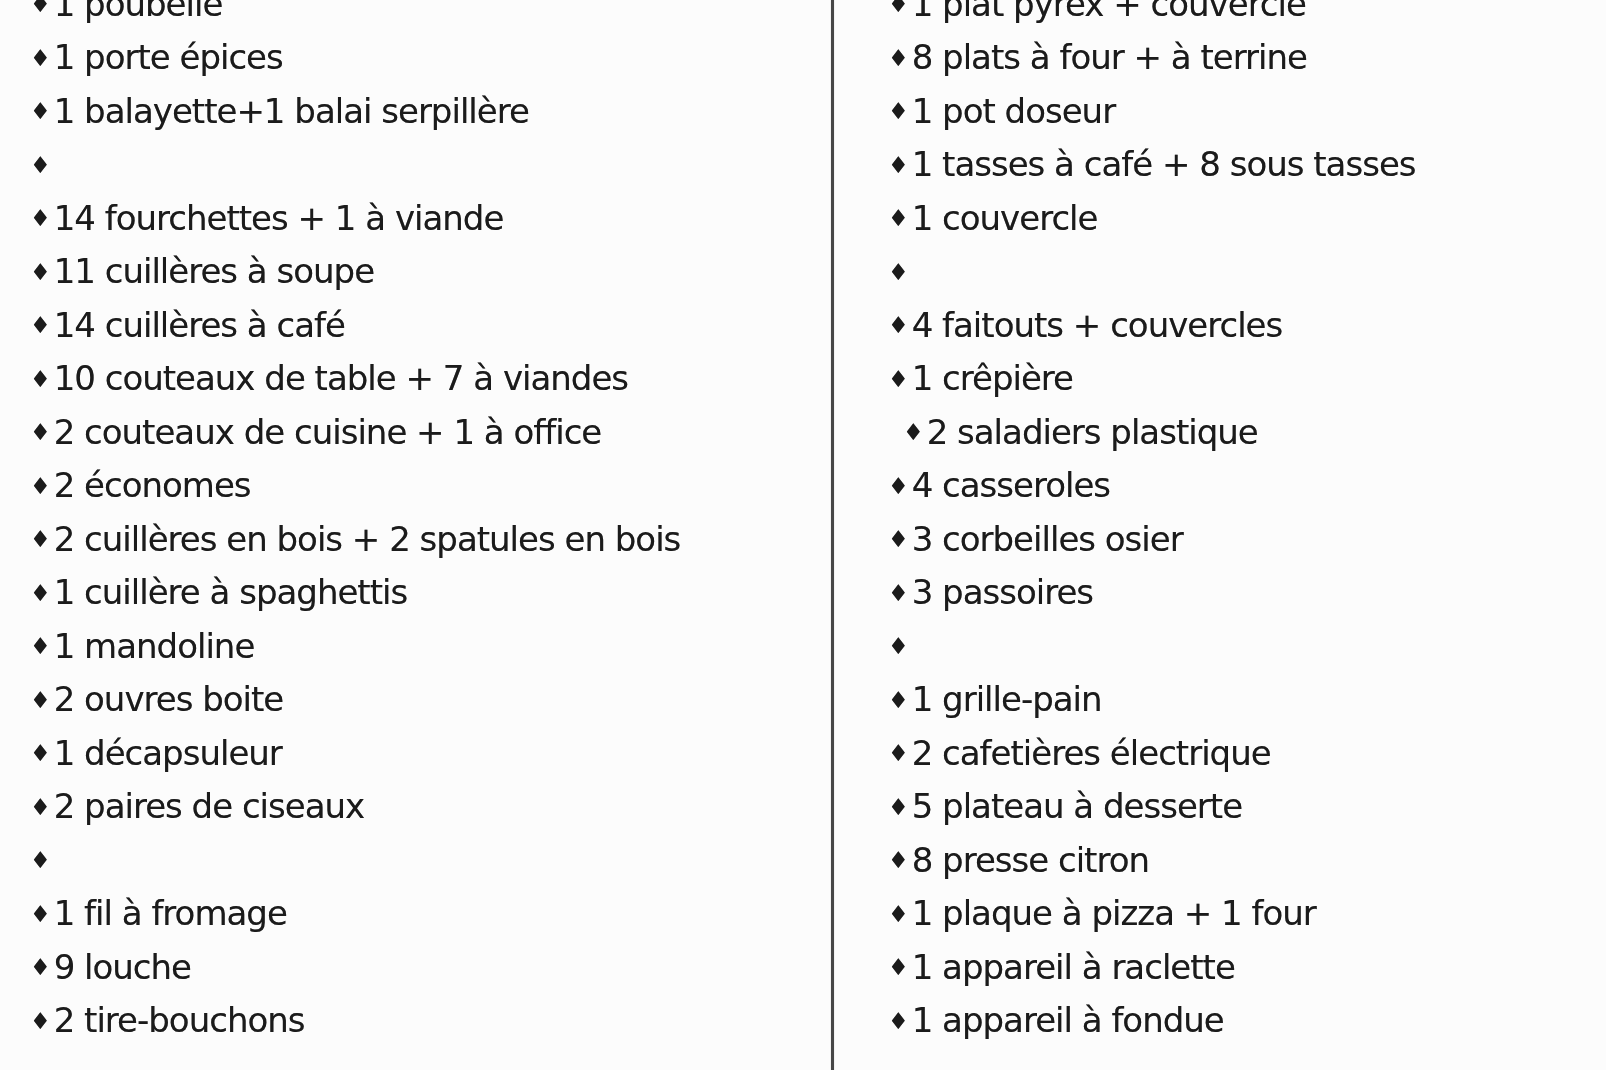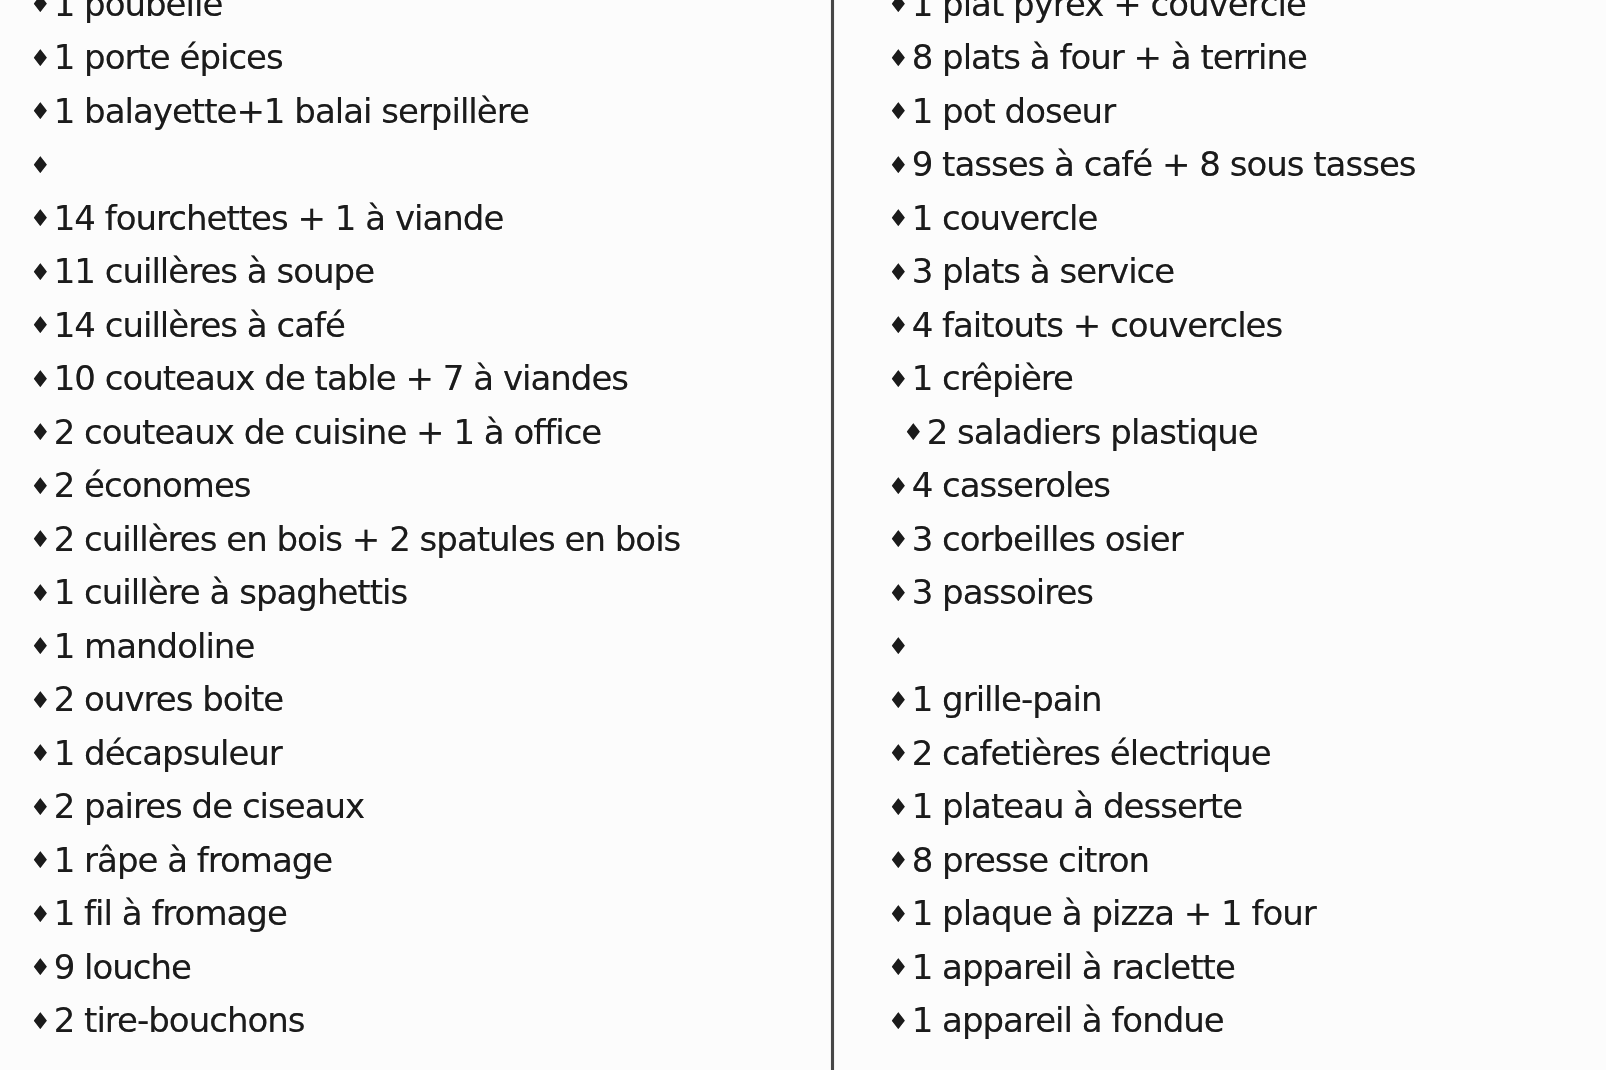--- a/index.html
+++ b/index.html
@@ -121,21 +121,20 @@
       <div class="row">
         <span class="bullet">♦</span>
         <span class="txt">1 décapsuleur</span>
       </div>
       <div class="row">
         <span class="bullet">♦</span>
         <span class="txt">2 paires de ciseaux</span>
       </div>
       <div class="row">
         <span class="bullet">♦</span>
-        <span class="txt">1 râpe à fromage</span>
       </div>
       <div class="row">
         <span class="bullet">♦</span>
         <span class="txt">1 fil à fromage</span>
       </div>
       <div class="row">
         <span class="bullet">♦</span>
         <span class="txt">9 louche</span>
       </div>
       <div class="row">
@@ -152,29 +151,28 @@
       <div class="row">
         <span class="bullet">♦</span>
         <span class="txt">8 plats à four + à terrine</span>
       </div>
       <div class="row">
         <span class="bullet">♦</span>
         <span class="txt">1 pot doseur</span>
       </div>
       <div class="row">
         <span class="bullet">♦</span>
-        <span class="txt">9 tasses à café + 8 sous tasses</span>
+        <span class="txt">1 tasses à café + 8 sous tasses</span>
       </div>
       <div class="row">
         <span class="bullet">♦</span>
         <span class="txt">1 couvercle</span>
       </div>
       <div class="row">
         <span class="bullet">♦</span>
-        <span class="txt">3 plats à service</span>
       </div>
       <div class="row">
         <span class="bullet">♦</span>
         <span class="txt">4 faitouts + couvercles</span>
       </div>
       <div class="row">
         <span class="bullet">♦</span>
         <span class="txt">1 crêpière</span>
       </div>
       <div class="row indent">
@@ -199,21 +197,21 @@
       <div class="row">
         <span class="bullet">♦</span>
         <span class="txt">1 grille-pain</span>
       </div>
       <div class="row">
         <span class="bullet">♦</span>
         <span class="txt">2 cafetières électrique</span>
       </div>
       <div class="row">
         <span class="bullet">♦</span>
-        <span class="txt">1 plateau à desserte</span>
+        <span class="txt">5 plateau à desserte</span>
       </div>
       <div class="row">
         <span class="bullet">♦</span>
         <span class="txt">8 presse citron</span>
       </div>
       <div class="row">
         <span class="bullet">♦</span>
         <span class="txt">1 plaque à pizza + 1 four</span>
       </div>
       <div class="row">

